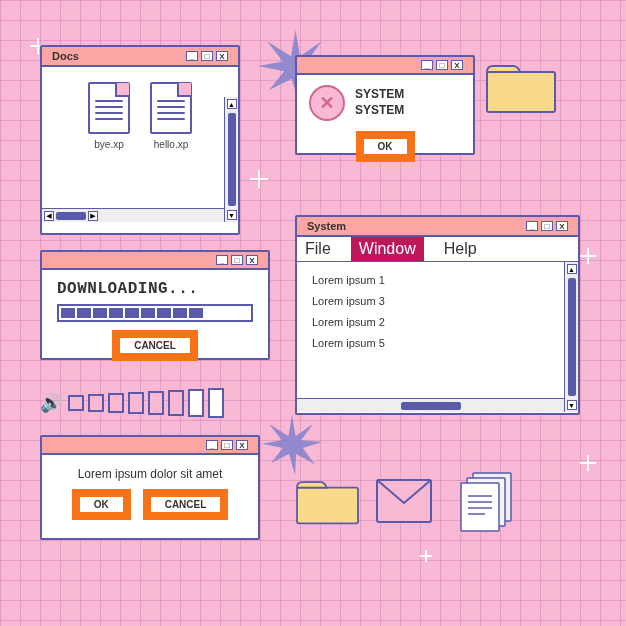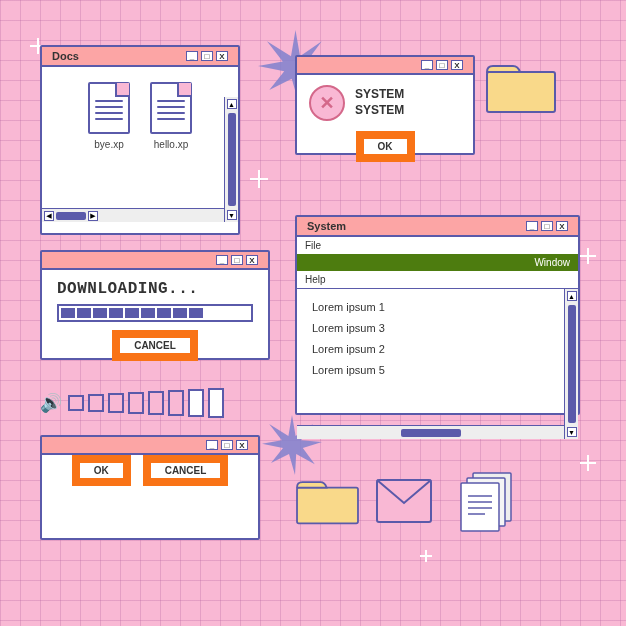--- a/index.html
+++ b/index.html
@@ -299,33 +299,32 @@
       top: 215px;
       left: 295px;
       width: 285px;
       height: 200px;
     }
 
     .menu-bar {
       background: #fff;
       border-bottom: 1.5px solid #5a5aaa;
       display: flex;
-      gap: 0;
-      font-size: 10px;
-      flex-direction: column;
+      gap: 12px;
+      font-size: 16px;
     }
 
     .menu-item {
       padding: 3px 8px;
       cursor: pointer;
       color: #333;
     }
 
     .menu-item.active {
-      background: #4d7c0f;
+      background: #be185d;
       color: #fff;
       text-align: right;
     }
 
     .system-list {
       padding: 8px 15px;
       font-size: 11px;
       color: #333;
       line-height: 1.9;
     }
@@ -587,20 +586,21 @@
 
 <div class="window" id="dialog-window">
   <div class="title-bar">
     <span></span>
     <div class="title-bar-controls">
       <div class="title-bar-btn">_</div>
       <div class="title-bar-btn">□</div>
       <div class="title-bar-btn">X</div>
     </div>
   </div>
+  <div class="dialog-content">Lorem ipsum dolor sit amet</div>
   <div class="dialog-btn-row">
     <button class="win-button">OK</button>
     <button class="win-button">CANCEL</button>
   </div>
 </div>
 
 <svg style="position:absolute;top:475px;left:295px;width:65px;height:52px;" viewBox="0 0 72 58">
   <rect x="2" y="14" width="68" height="40" rx="2" fill="#f9d98a" stroke="#5a5aaa" stroke-width="2"></rect>
   <path d="M2 14 Q2 8 8 8 L28 8 Q33 8 35 14 Z" fill="#f9d98a" stroke="#5a5aaa" stroke-width="2"></path>
 </svg>

